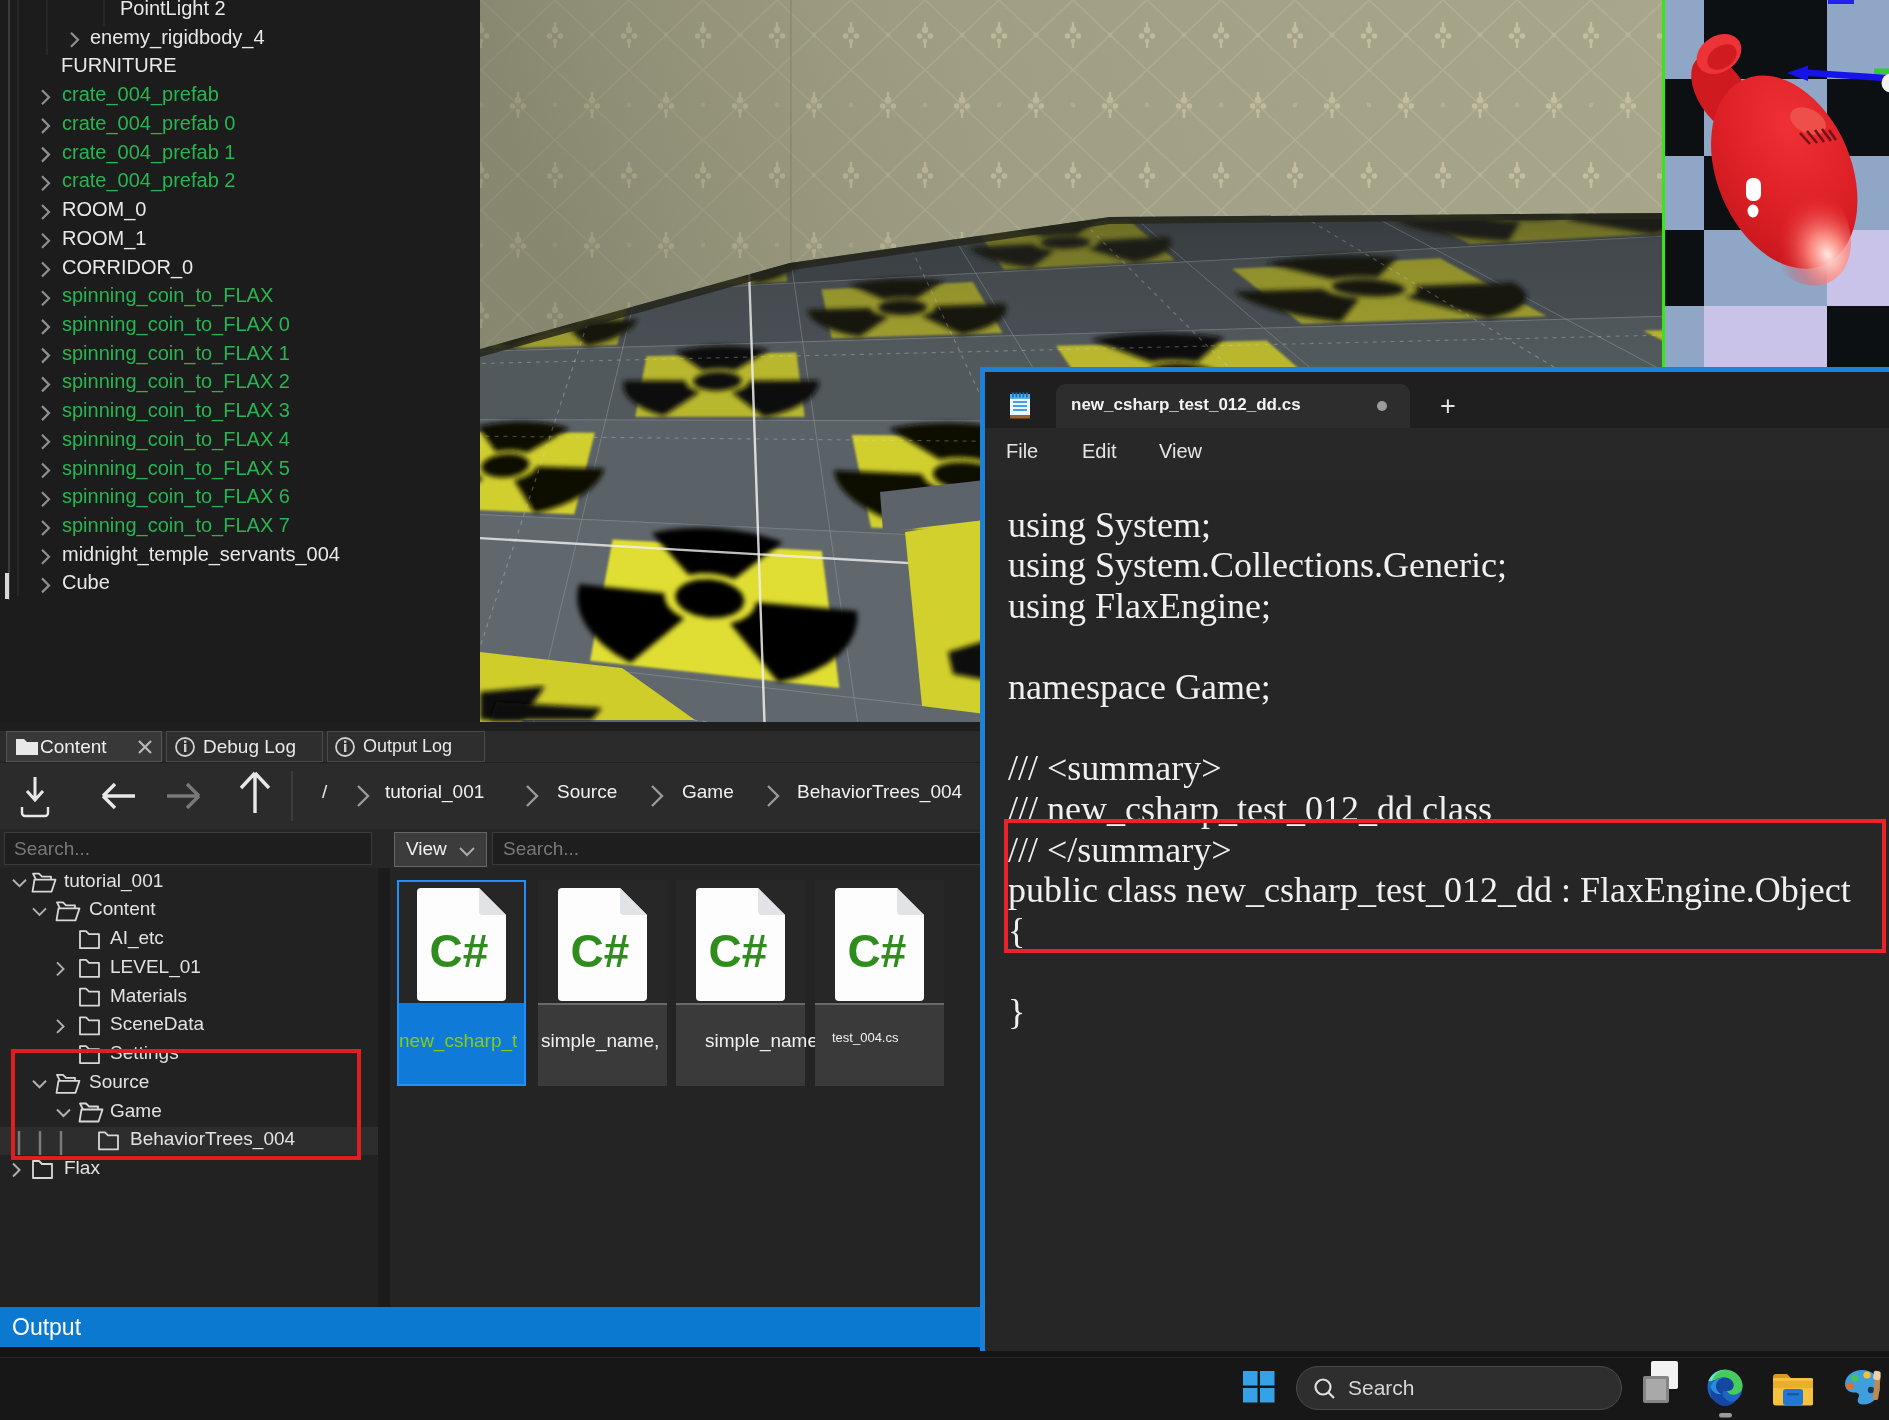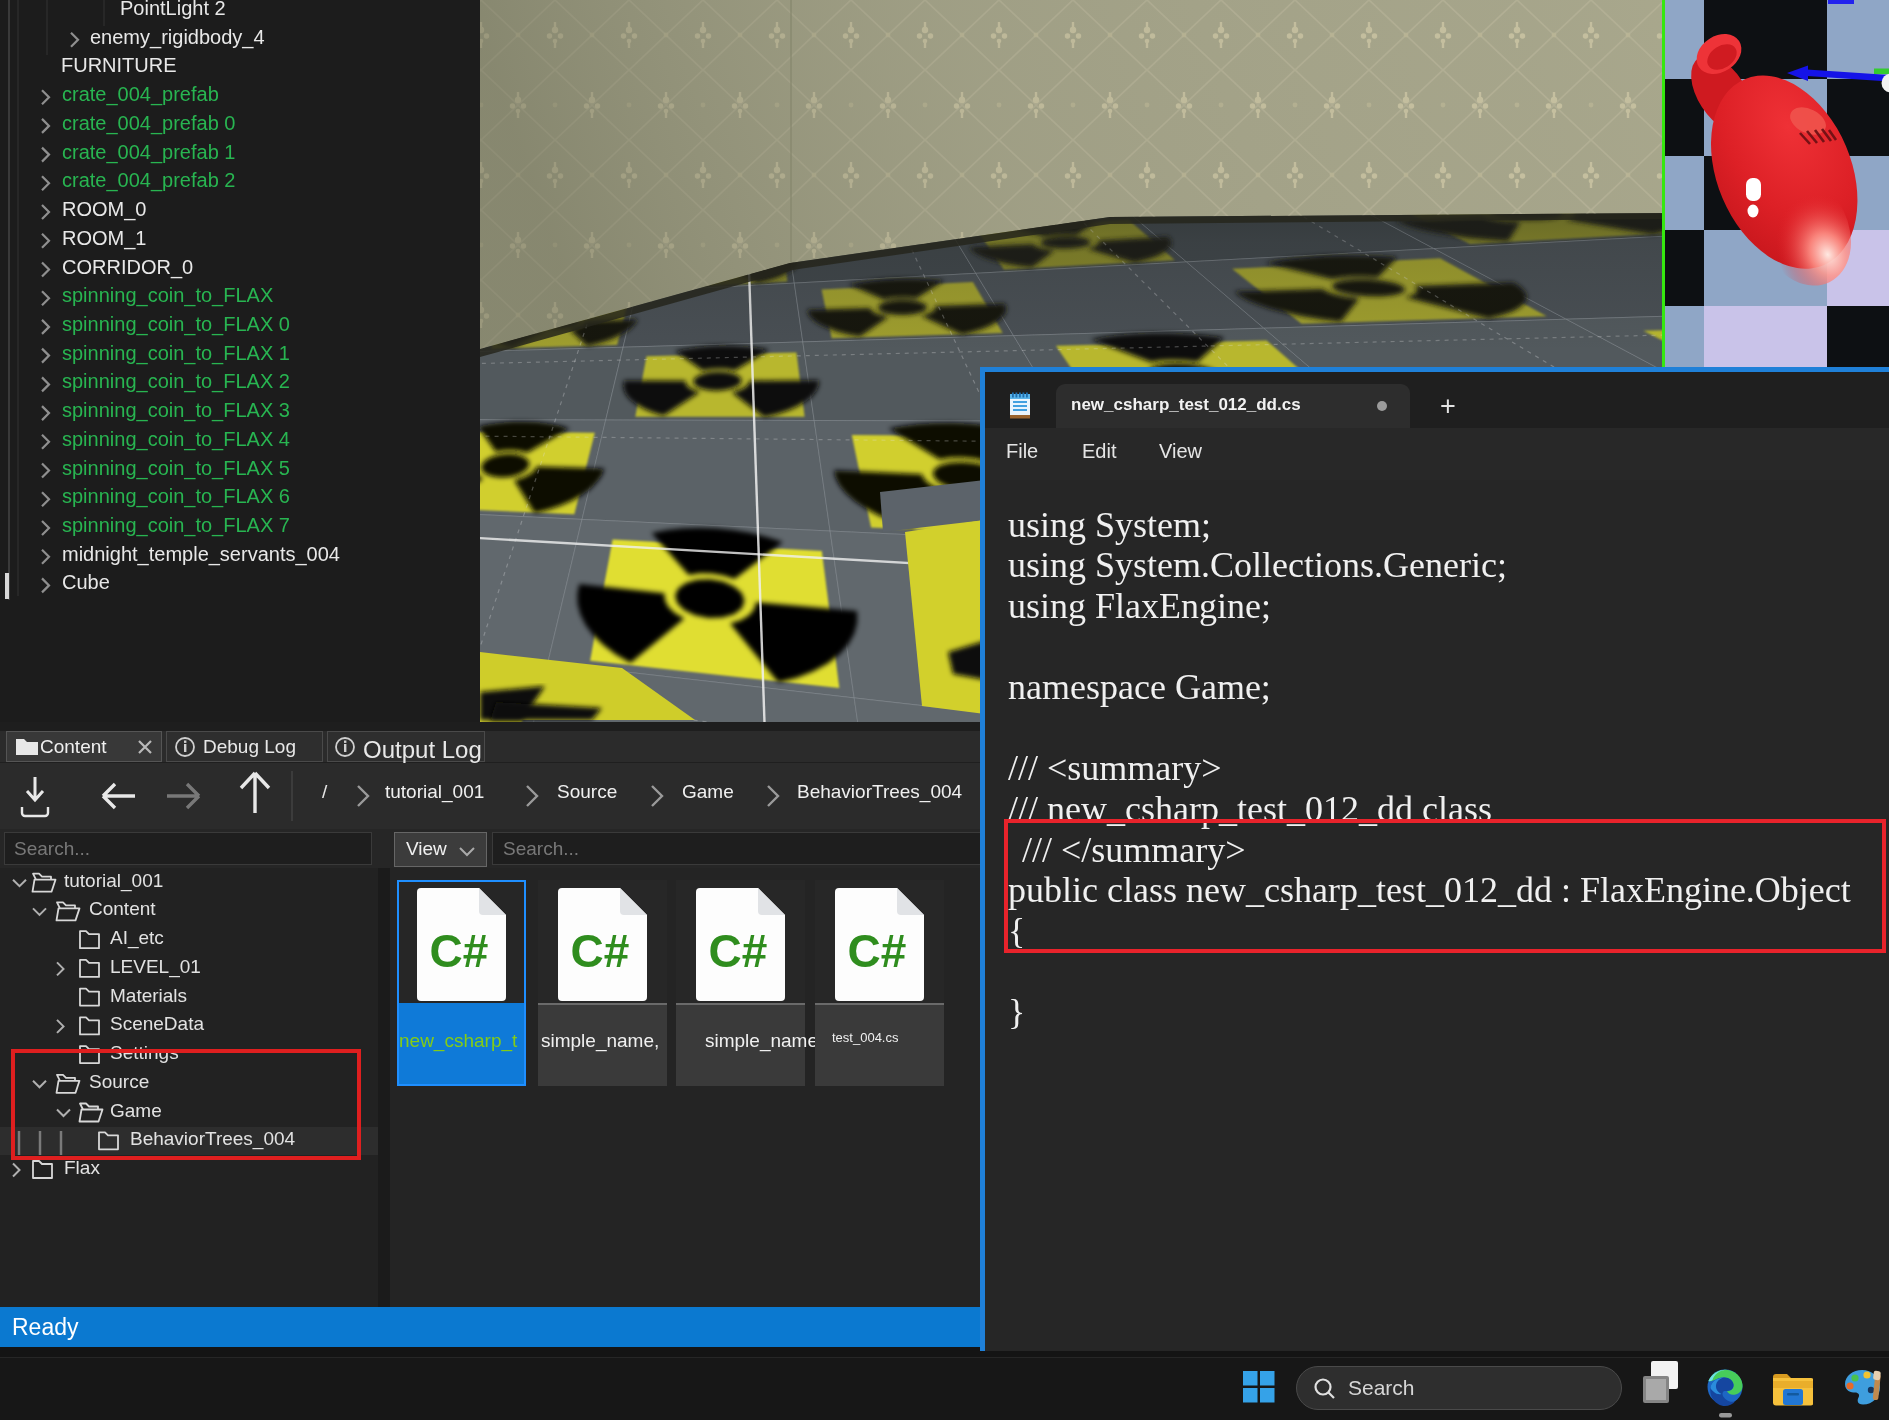--- a/index.html
+++ b/index.html
@@ -426,21 +426,21 @@
  <path d="M139 10 l12 12 M151 10 l-12 12" stroke="#b9b9b9" stroke-width="2.2"></path>
  <circle cx="185" cy="16" r="9" fill="none" stroke="#cfcfcf" stroke-width="1.8"></circle>
  <rect x="184" y="13" width="2.4" height="8" fill="#cfcfcf"></rect>
     <rect x="184" y="9.5" width="2.4" height="2.4" fill="#cfcfcf"></rect>
  <circle cx="345" cy="16" r="9" fill="none" stroke="#cfcfcf" stroke-width="1.8"></circle>
  <rect x="344" y="13" width="2.4" height="8" fill="#cfcfcf"></rect>
     <rect x="344" y="9.5" width="2.4" height="2.4" fill="#cfcfcf"></rect>
 </svg>
 <div style="position:absolute;left:40px;top:736px;color:#f0f0f0;font-size:19px;">Content</div>
 <div style="position:absolute;left:203px;top:736px;color:#e8e8e8;font-size:19px;">Debug Log</div>
-<div style="position:absolute;left:363px;top:736px;color:#e8e8e8;font-size:24px;">Output Log</div>
+<div style="position:absolute;left:363px;top:736px;color:#e8e8e8;font-size:18px;">Output Log</div>
 
 <div style="position:absolute;left:0;top:763px;width:983px;height:66px;background:#2b2b2b;"></div>
 <svg style="position:absolute;left:0;top:763px;" width="983" height="66" viewBox="0 0 983 66">
  <g stroke="#e8e8e8" stroke-width="3" fill="none">
   <path d="M35 14 v22 M27 28 l8 9 8-9"></path>
   <path d="M22 44 v6 a3 3 0 0 0 3 3 h20 a3 3 0 0 0 3-3 v-6" stroke-width="2.4"></path>
   <path d="M103 33 h32 M103 33 l12-12 M103 33 l12 12" stroke-width="3.4"></path>
   <path d="M255 10 v40 M255 10 l-14 15 M255 10 l14 15" stroke-width="3.4"></path>
  </g>
  <g stroke="#787878" stroke-width="3.4" fill="none">
@@ -538,21 +538,21 @@
 <div style="position:absolute;left:815px;top:880px;width:129px;height:206px;background:#272727;"></div>
 <div style="position:absolute;left:815px;top:1003px;width:129px;height:83px;background:#3a3a3a;border-top:2px solid #6a6a6a;box-sizing:border-box;"></div>
 <svg style="position:absolute;left:835px;top:888px;" width="89" height="113" viewBox="0 0 89 113">
     <path d="M4 0 H62 L89 27 V109 a4 4 0 0 1 -4 4 H4 a4 4 0 0 1 -4 -4 V4 a4 4 0 0 1 4 -4 Z" fill="#fdfdfd"></path>
     <path d="M62 0 L89 27 H66 a4 4 0 0 1 -4 -4 Z" fill="#e1e3e6"></path>
     <text x="42" y="79" font-family="Liberation Sans,sans-serif" font-size="46" font-weight="bold" fill="#2f8d1e" text-anchor="middle">C#</text>
   </svg>
 <div style="position:absolute;left:832px;top:1030px;color:#f0f0f0;font-size:13px;">test_004.cs</div>
 <div style="position:absolute;left:11px;top:1049px;width:350px;height:111px;border:4px solid #df1f1f;box-sizing:border-box;"></div>
 <div style="position:absolute;left:0;top:1307px;width:983px;height:40px;background:#0b79d0;">
-    <div style="position:absolute;left:12px;top:7px;color:#ffffff;font-size:23px;">Ready</div>
+    <div style="position:absolute;left:12px;top:7px;color:#ffffff;font-size:23px;">Output</div>
   </div>
 
 <div style="position:absolute;left:980px;top:367px;width:909px;height:984px;background:#262626;
      border-left:5px solid #1f80d8;border-top:5px solid #1f80d8;box-sizing:border-box;overflow:hidden;"></div>
 <div style="position:absolute;left:985px;top:372px;width:904px;height:56px;background:#1f1f1f;"></div>
 <div style="position:absolute;left:1056px;top:384px;width:354px;height:44px;background:#2d2d2d;border-radius:9px 9px 0 0;"></div>
 <div style="position:absolute;left:985px;top:428px;width:904px;height:52px;background:#282828;"></div>
 <svg style="position:absolute;left:1009px;top:392px;" width="22" height="28" viewBox="0 0 22 28">
     <rect x="1" y="2" width="20" height="24" rx="2" fill="#eaf5fd"></rect>
     <rect x="1" y="2" width="20" height="5" fill="#5ab4ea"></rect>
@@ -580,20 +580,20 @@
   <div style="position:absolute;left:0;top:0;width:1889px;height:1420px;color:#f0f0f0;
        font-family:'Liberation Serif',serif;font-size:36px;">
       <div style="position:absolute;left:1008px;top:503.5px;">using System;</div>
       <div style="position:absolute;left:1008px;top:544.1px;">using System.Collections.Generic;</div>
       <div style="position:absolute;left:1008px;top:584.8px;">using FlaxEngine;</div>
       <div style="position:absolute;left:1008px;top:625.5px;"></div>
       <div style="position:absolute;left:1008px;top:666.1px;">namespace Game;</div>
       <div style="position:absolute;left:1008px;top:706.8px;"></div>
       <div style="position:absolute;left:1008px;top:747.4px;">/// &lt;summary&gt;</div>
       <div style="position:absolute;left:1008px;top:788.0px;">/// new_csharp_test_012_dd class</div>
-      <div style="position:absolute;left:1008px;top:828.7px;margin-left:14px;">/// &lt;/summary&gt;</div>
+      <div style="position:absolute;left:1008px;top:828.7px;">/// &lt;/summary&gt;</div>
       <div style="position:absolute;left:1008px;top:869.3px;">public class new_csharp_test_012_dd : FlaxEngine.Object</div>
       <div style="position:absolute;left:1008px;top:910.0px;">{</div>
       <div style="position:absolute;left:1008px;top:950.6px;"></div>
       <div style="position:absolute;left:1008px;top:991.3px;">}</div>
     </div>
 </div>
 <div style="position:absolute;left:1004px;top:819px;width:882px;height:134px;border:4px solid #e8232b;box-sizing:border-box;"></div>
 
 </body></html>

